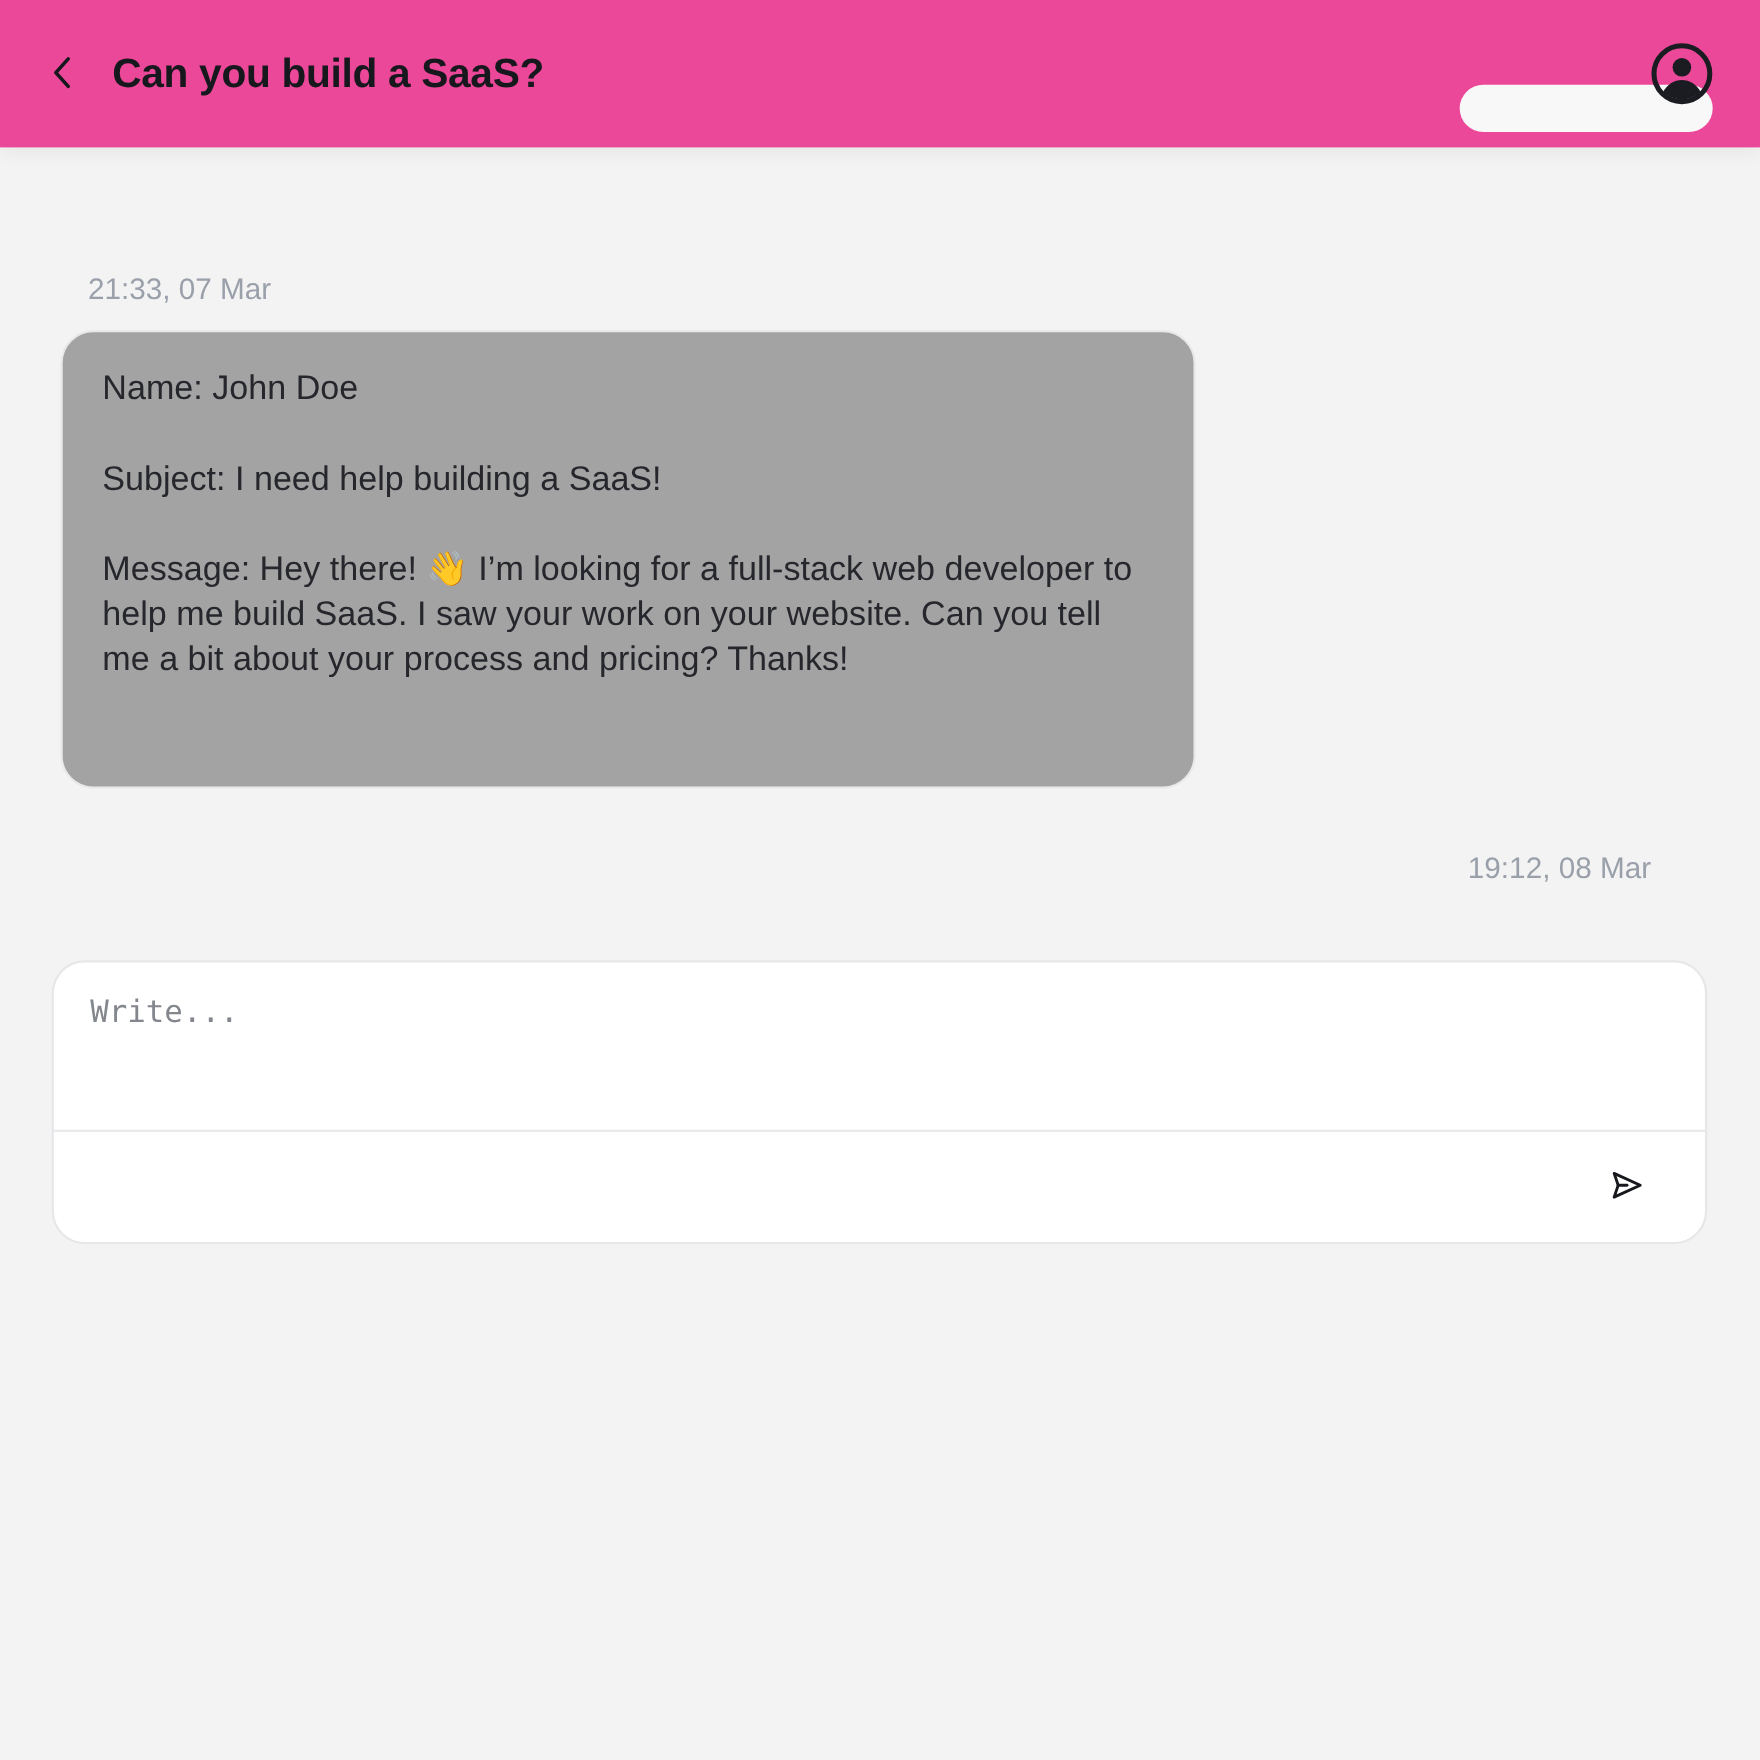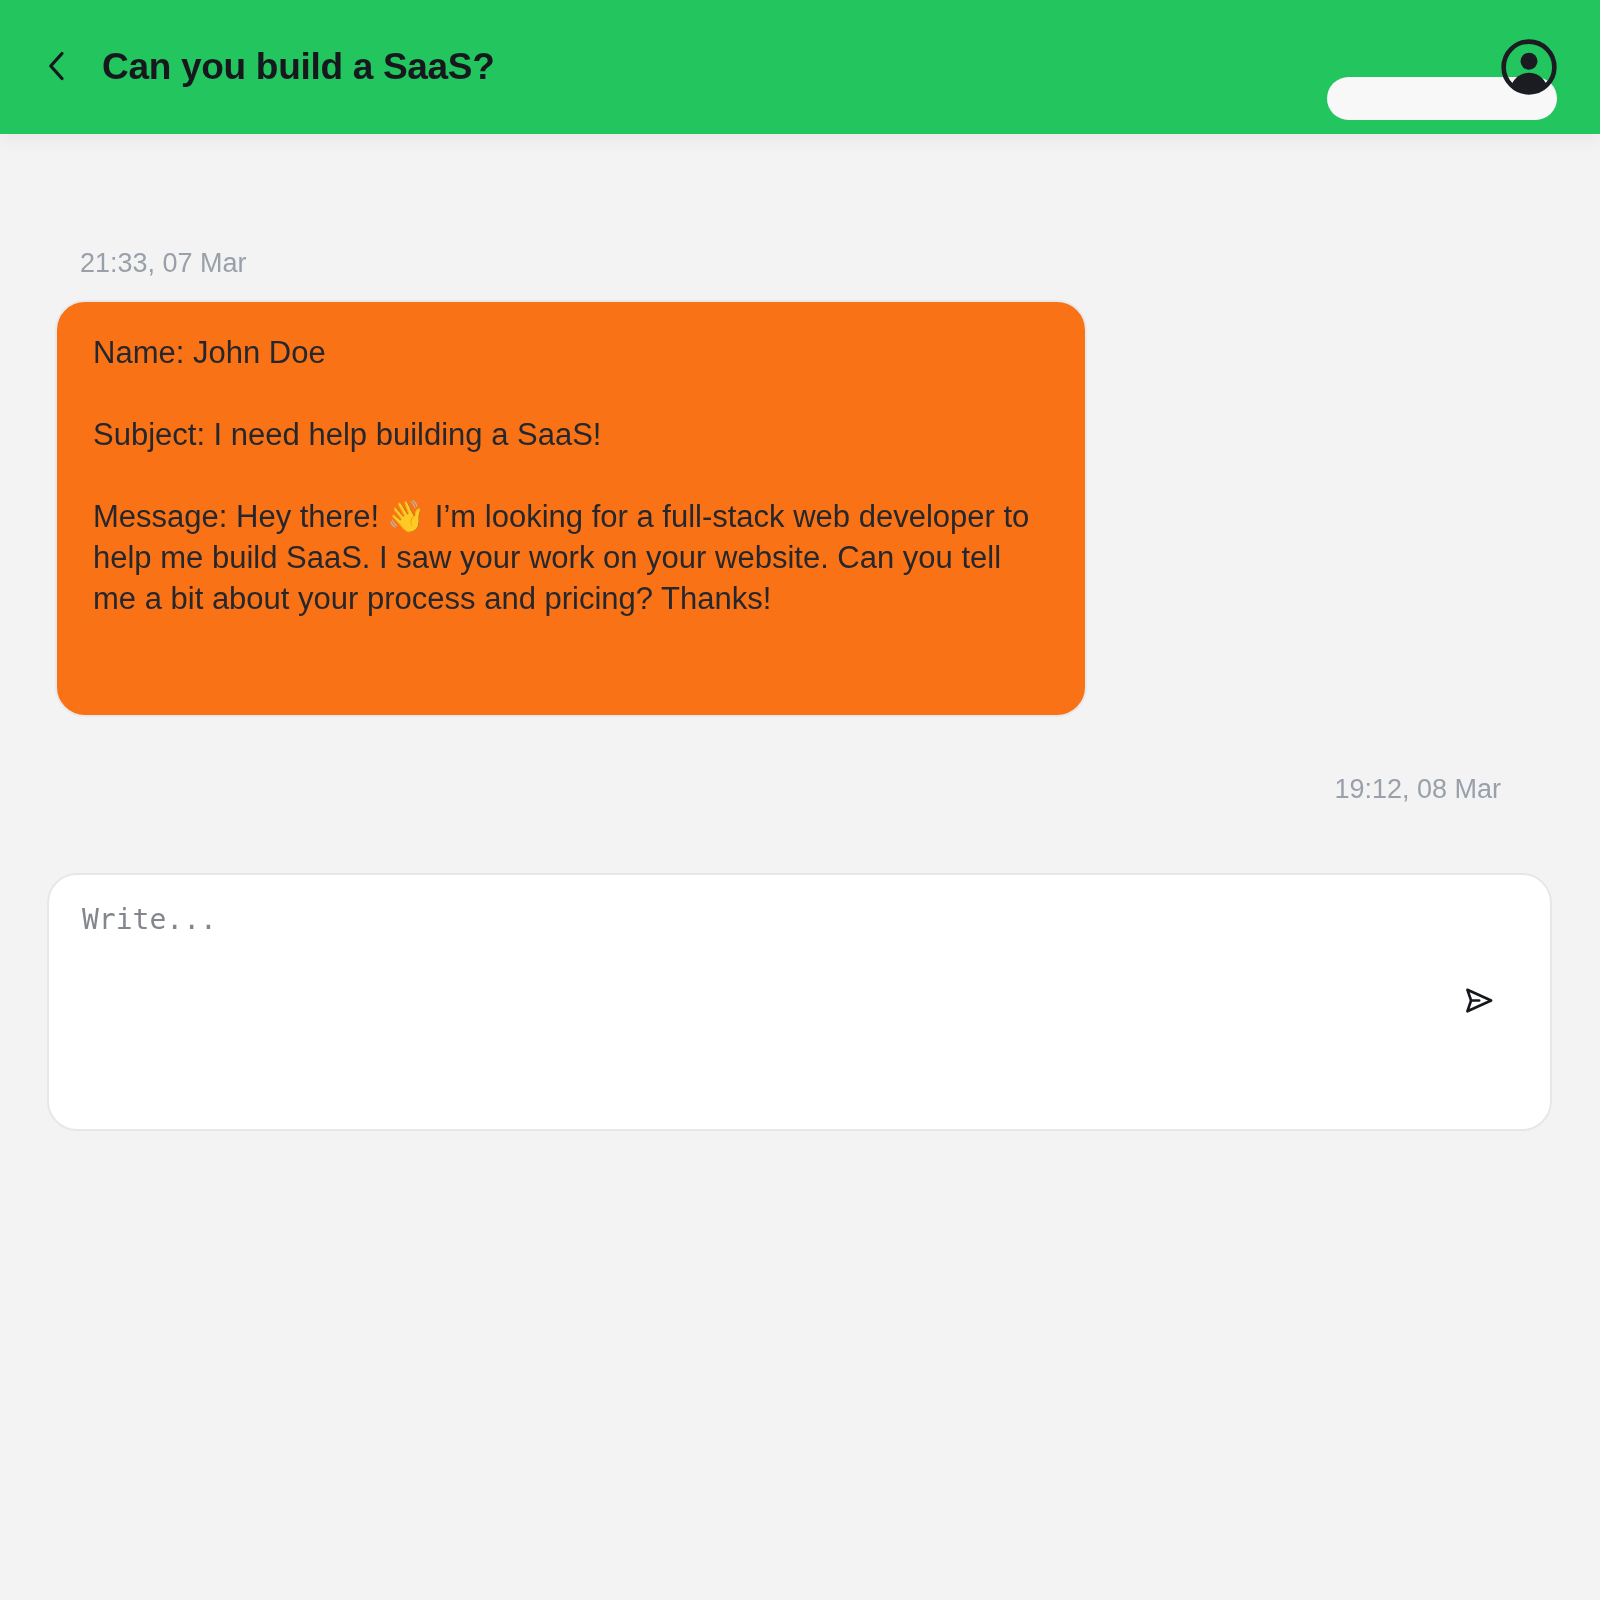--- a/index.html
+++ b/index.html
@@ -8,21 +8,21 @@
     background: #f3f3f4;
     font-family: "Liberation Sans", sans-serif;
     overflow: hidden;
     position: relative;
   }
 
   
   .header {
     position: relative;
     height: 134px;
-    background: #22c55e;
+    background: #ec4899;
     display: flex;
     align-items: center;
     padding: 0 42px;
     box-sizing: border-box;
     box-shadow: 0 8px 16px rgba(0,0,0,0.045);
     z-index: 2;
   }
   .back-btn {
     background: none; border: none; padding: 0;
     width: 34px; height: 40px;
@@ -59,21 +59,21 @@
   .ts {
     font-size: 27px;
     line-height: 34px;
     color: #9aa0aa;
   }
   .ts-left  { margin: 112px 0 20px 25px; text-align: left; }
   .ts-right { margin: 55px 11px 20px 0; text-align: right; }
 
   .bubble {
     box-sizing: border-box;
-    background: #f97316;
+    background: #a3a3a3;
     border: 2px solid #e9e9ec;
     border-radius: 30px;
     padding: 30px 36px;
     font-size: 31px;
     line-height: 41px;
     color: #26272c;
   }
   .bubble p { margin: 0 0 41px 0; }
   .bubble p:last-child { margin-bottom: 0; }
   .bubble-left  { width: 1032px; padding-bottom: 96px; }
@@ -81,20 +81,21 @@
 
   
   .composer {
     box-sizing: border-box;
     margin: 67px 48px 0 47px;
     height: 258px;
     background: #ffffff;
     border: 2px solid #e7e7ea;
     border-radius: 30px;
     display: flex;
+    flex-direction: column;
     overflow: hidden;
   }
   .composer textarea {
     box-sizing: border-box;
     height: 152px;
     width: 100%;
     border: none;
     outline: none;
     resize: none;
     padding: 28px 33px;

